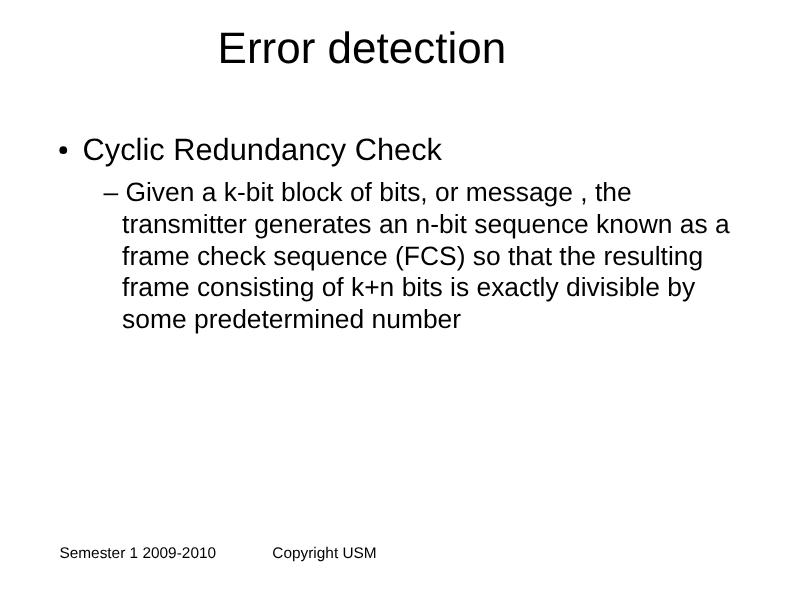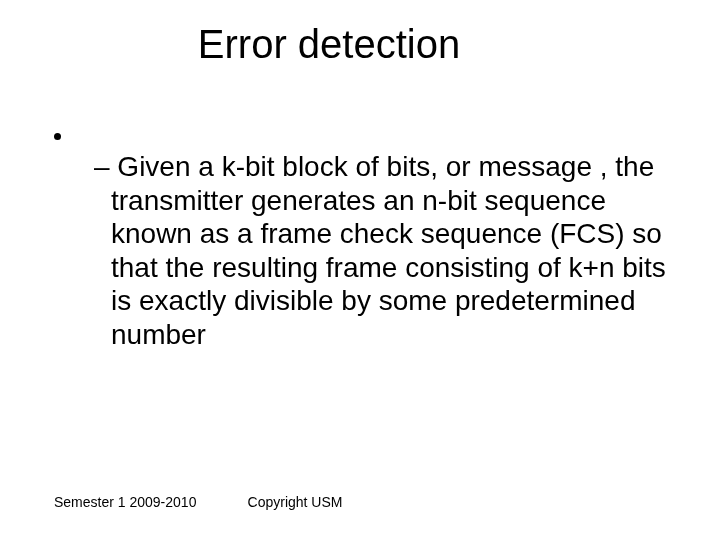--- a/index.html
+++ b/index.html
@@ -43,21 +43,21 @@
     display: inline-block;
     width: 7px;
     height: 7px;
     background: #000;
     border-radius: 50%;
     margin-top: 13px;
     margin-right: 14px;
     flex: 0 0 auto;
   }
   .bullet-l2 {
-    font-size: 28px;
+    font-size: 24px;
     line-height: 1.2;
     margin-left: 40px;
     margin-bottom: 4px;
     text-indent: -17px;
     padding-left: 17px;
   }
   .bullet-l2 .dash {
     display: inline;
   }
   .footer-left {
@@ -79,20 +79,21 @@
 <body>
 
 <div class="slide">
 
   <div class="title">Error detection</div>
 
   <div class="content">
 
     <div class="bullet-l1">
       <span class="dot"></span>
+      <span>Cyclic Redundancy Check</span>
     </div>
 
     <div class="bullet-l2">
       <span class="dash">– </span><span>Given a k-bit block of bits, or message , the transmitter generates an n-bit sequence known as a frame check sequence (FCS) so that the resulting frame consisting of k+n bits is exactly divisible by some predetermined number</span>
     </div>
 
 
   </div>
 
   <div class="footer-center">Copyright USM</div>

